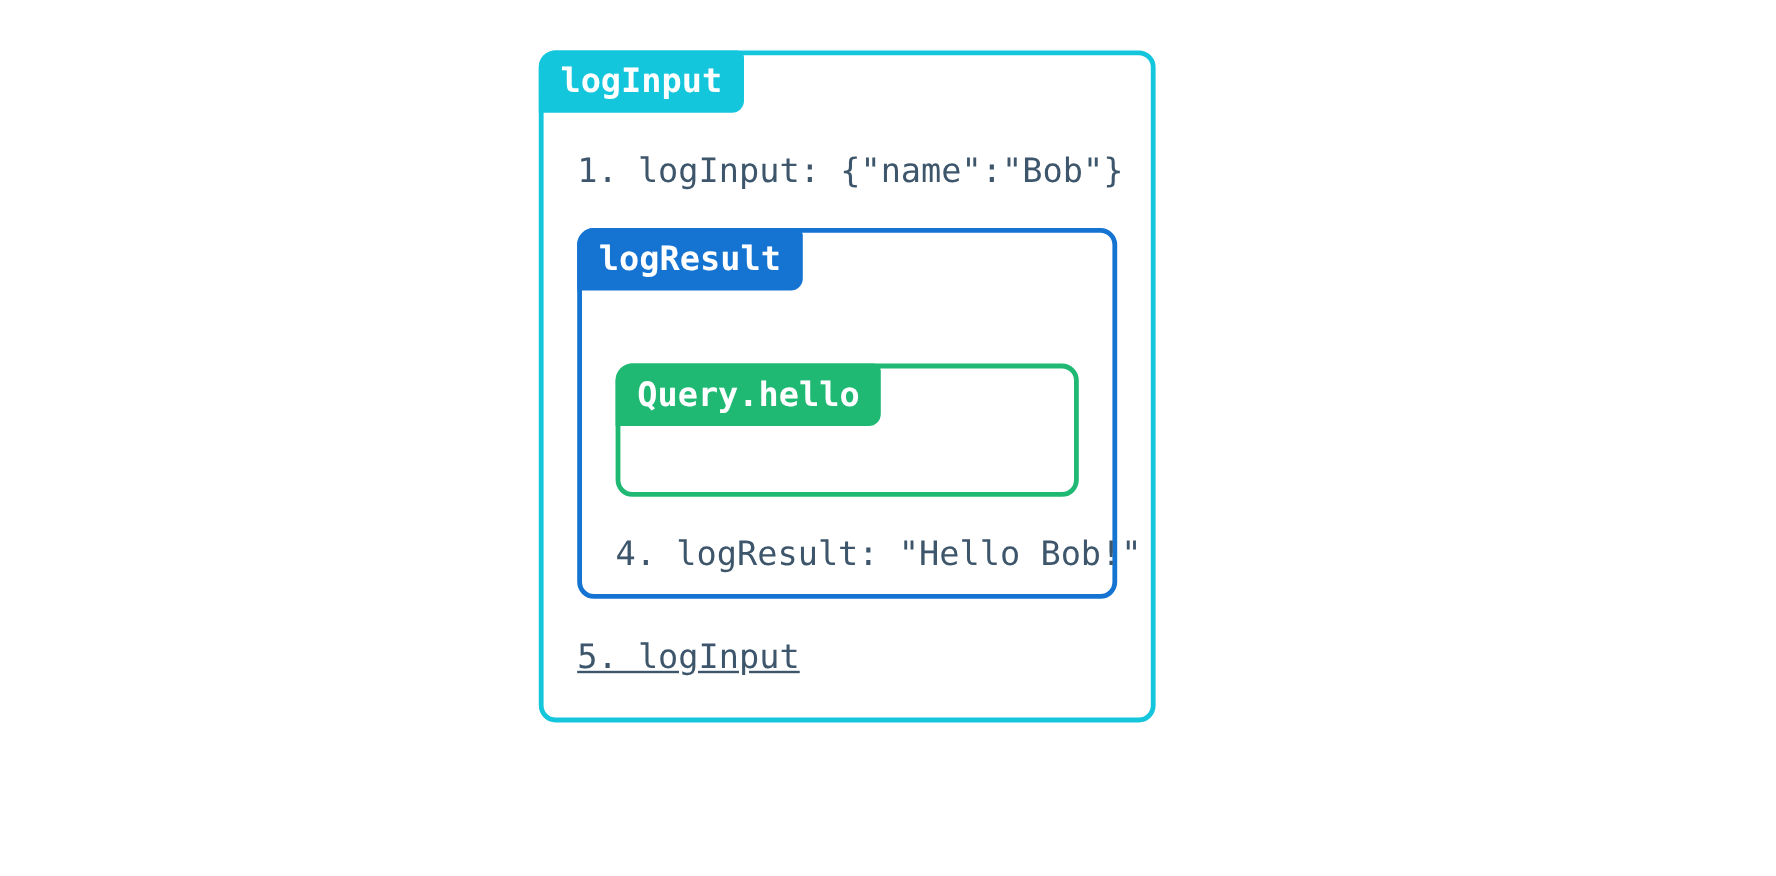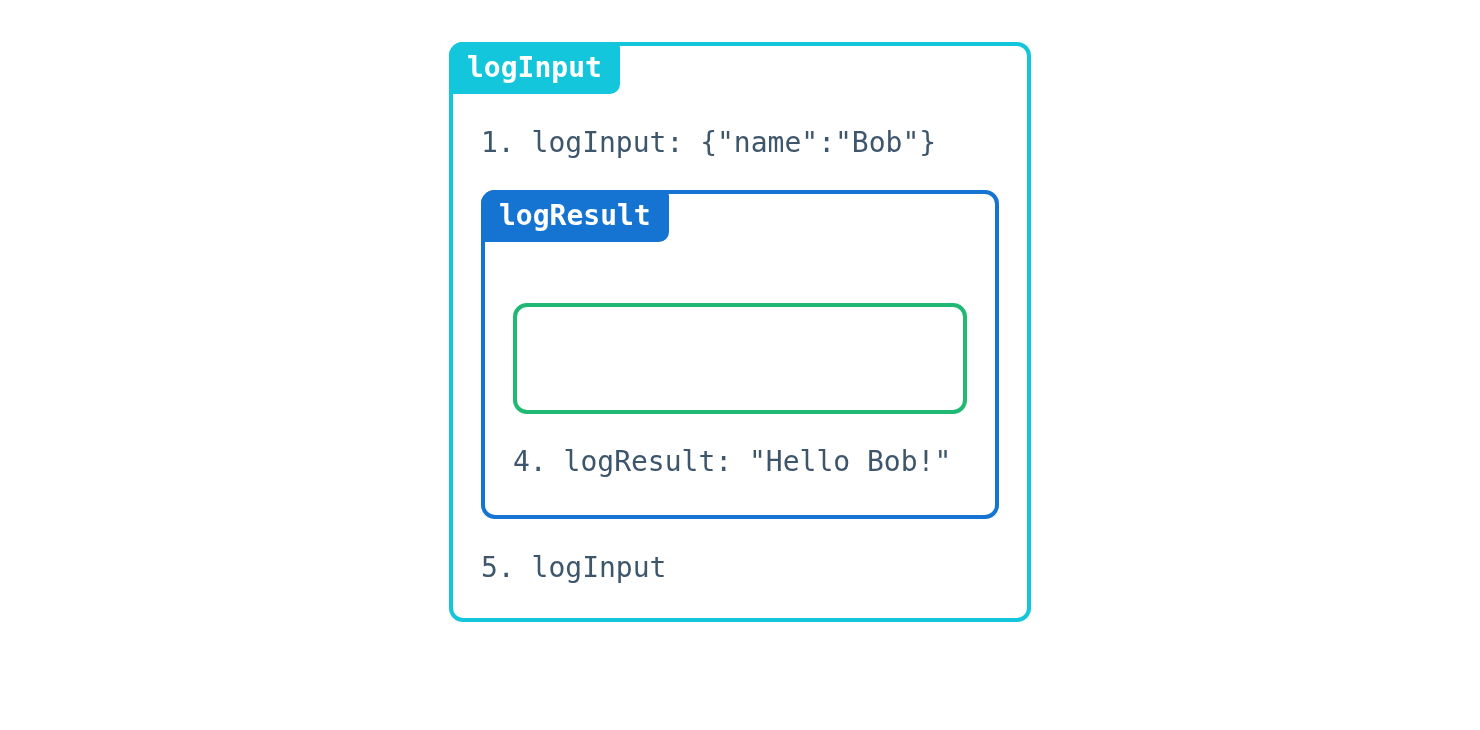--- a/index.html
+++ b/index.html
@@ -18,28 +18,28 @@
   .box {
     box-sizing: border-box;
     position: relative;
     border-radius: 14px;
     background: #ffffff;
   }
   .box-outer {
     position: absolute;
     left: 449px;
     top: 42px;
-    width: 582px;
+    width: 514px;
     border: 4px solid #14c6dc;
     padding: 80px 28px 33px 28px;
   }
   .box-middle {
     border: 4px solid #1574d2;
     margin-top: 30px;
-    padding: 79px 28px 36px 28px;
+    padding: 79px 28px 16px 28px;
   }
   .box-inner {
     border: 4px solid #1fb973;
     margin-top: 30px;
     padding: 80px 28px 23px 28px;
   }
   .tab {
     position: absolute;
     top: -4px;
     left: -4px;
@@ -55,37 +55,38 @@
   .tab-cyan  { background: #14c6dc; }
   .tab-blue  { background: #1574d2; }
   .tab-green { background: #1fb973; }
   .line {
     font-size: 28px;
     line-height: 34px;
     color: #3e566b;
     white-space: pre;
   }
   .step-4 { margin-top: 31px; }
-  .step-5 { margin-top: 32px; }
+  .step-5 { margin-top: 32px; text-decoration: underline; }
 </style>
 </head>
 <body>
 
 <div class="canvas">
 
   <div class="box box-outer">
     <div class="tab tab-cyan">logInput</div>
 
     <div class="line step-1">1. logInput: {"name":"Bob"}</div>
 
     <div class="box box-middle">
       <div class="tab tab-blue">logResult</div>
 
 
       <div class="box box-inner">
+        <div class="tab tab-green">Query.hello</div>
 
       </div>
 
       <div class="line step-4">4. logResult: "Hello Bob!"</div>
     </div>
 
     <div class="line step-5">5. logInput</div>
   </div>
 
 </div>

